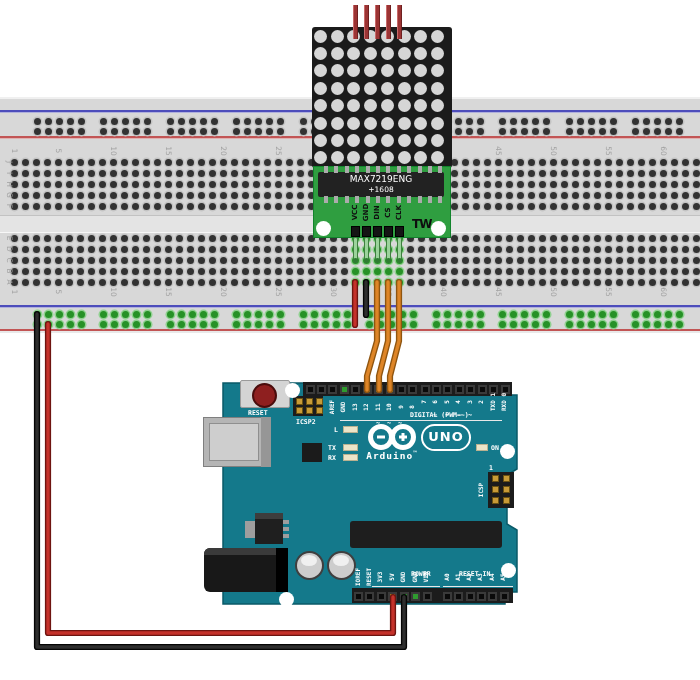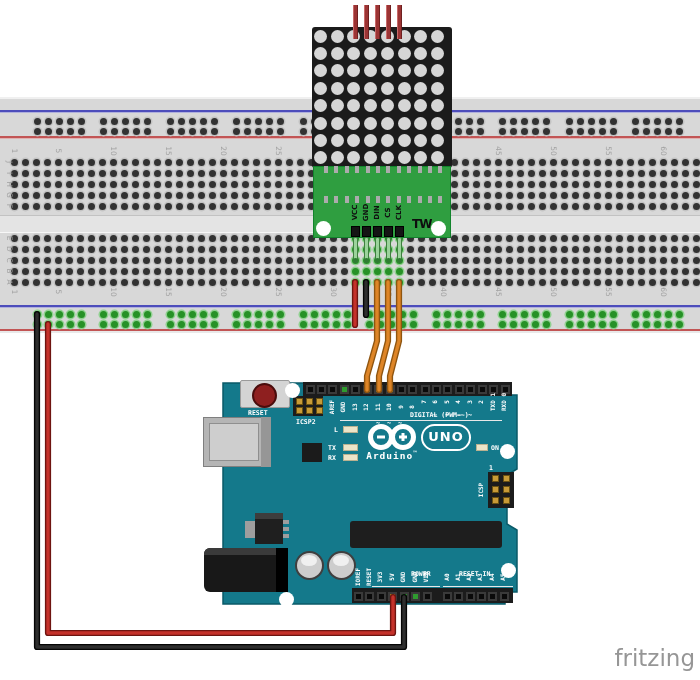--- a/index.html
+++ b/index.html
@@ -1008,20 +1008,24 @@
         <div class="dot" style="left: 118.9px; top: 124.3px;"></div>
       </div>
     <div id="top-pins">
         <div class="tpin" style="left: 352.5px; top: 5px; height: 34px;"></div>
         <div class="tpin" style="left: 363.5px; top: 5px; height: 34px;"></div>
         <div class="tpin" style="left: 374.5px; top: 5px; height: 34px;"></div>
         <div class="tpin" style="left: 385.5px; top: 5px; height: 34px;"></div>
         <div class="tpin" style="left: 396.5px; top: 5px; height: 34px;"></div>
       </div>
     <div id="pcb"></div>
+    <div id="chip">
+      <span class="l1">MAX7219ENG</span>
+      <span class="l2">+1608</span>
+    </div>
     <div id="chip-legs">
         <div class="cleg" style="left: 324px; top: 166px;"></div>
         <div class="cleg" style="left: 324px; top: 196px;"></div>
         <div class="cleg" style="left: 334.4px; top: 166px;"></div>
         <div class="cleg" style="left: 334.4px; top: 196px;"></div>
         <div class="cleg" style="left: 344.8px; top: 166px;"></div>
         <div class="cleg" style="left: 344.8px; top: 196px;"></div>
         <div class="cleg" style="left: 355.2px; top: 166px;"></div>
         <div class="cleg" style="left: 355.2px; top: 196px;"></div>
         <div class="cleg" style="left: 365.6px; top: 166px;"></div>
@@ -1307,14 +1311,13 @@
       <path d="M388,282 L388,341 L379,376 L379,390" fill="none" stroke="#8f5510" stroke-width="6.2" stroke-linecap="round" stroke-linejoin="round"></path>
       <path d="M388,282 L388,341 L379,376 L379,390" fill="none" stroke="#de8527" stroke-width="3.4" stroke-linecap="round" stroke-linejoin="round"></path>
       <path d="M399,282 L399,341 L390,376 L390,390" fill="none" stroke="#8f5510" stroke-width="6.2" stroke-linecap="round" stroke-linejoin="round"></path>
       <path d="M399,282 L399,341 L390,376 L390,390" fill="none" stroke="#de8527" stroke-width="3.4" stroke-linecap="round" stroke-linejoin="round"></path>
       <path d="M48,324 L48,633 L393,633 L393,597" fill="none" stroke="#6e1410" stroke-width="6.2" stroke-linecap="round" stroke-linejoin="round"></path>
       <path d="M48,324 L48,633 L393,633 L393,597" fill="none" stroke="#c4312a" stroke-width="3.4" stroke-linecap="round" stroke-linejoin="round"></path>
       <path d="M37,314 L37,647 L404,647 L404,597" fill="none" stroke="#050505" stroke-width="6.2" stroke-linecap="round" stroke-linejoin="round"></path>
       <path d="M37,314 L37,647 L404,647 L404,597" fill="none" stroke="#2e2e2e" stroke-width="3.4" stroke-linecap="round" stroke-linejoin="round"></path>
     </svg>
 
-  <div id="watermark" style="z-index:5;">fritzing</div>
 </div>
 
 </body></html>

